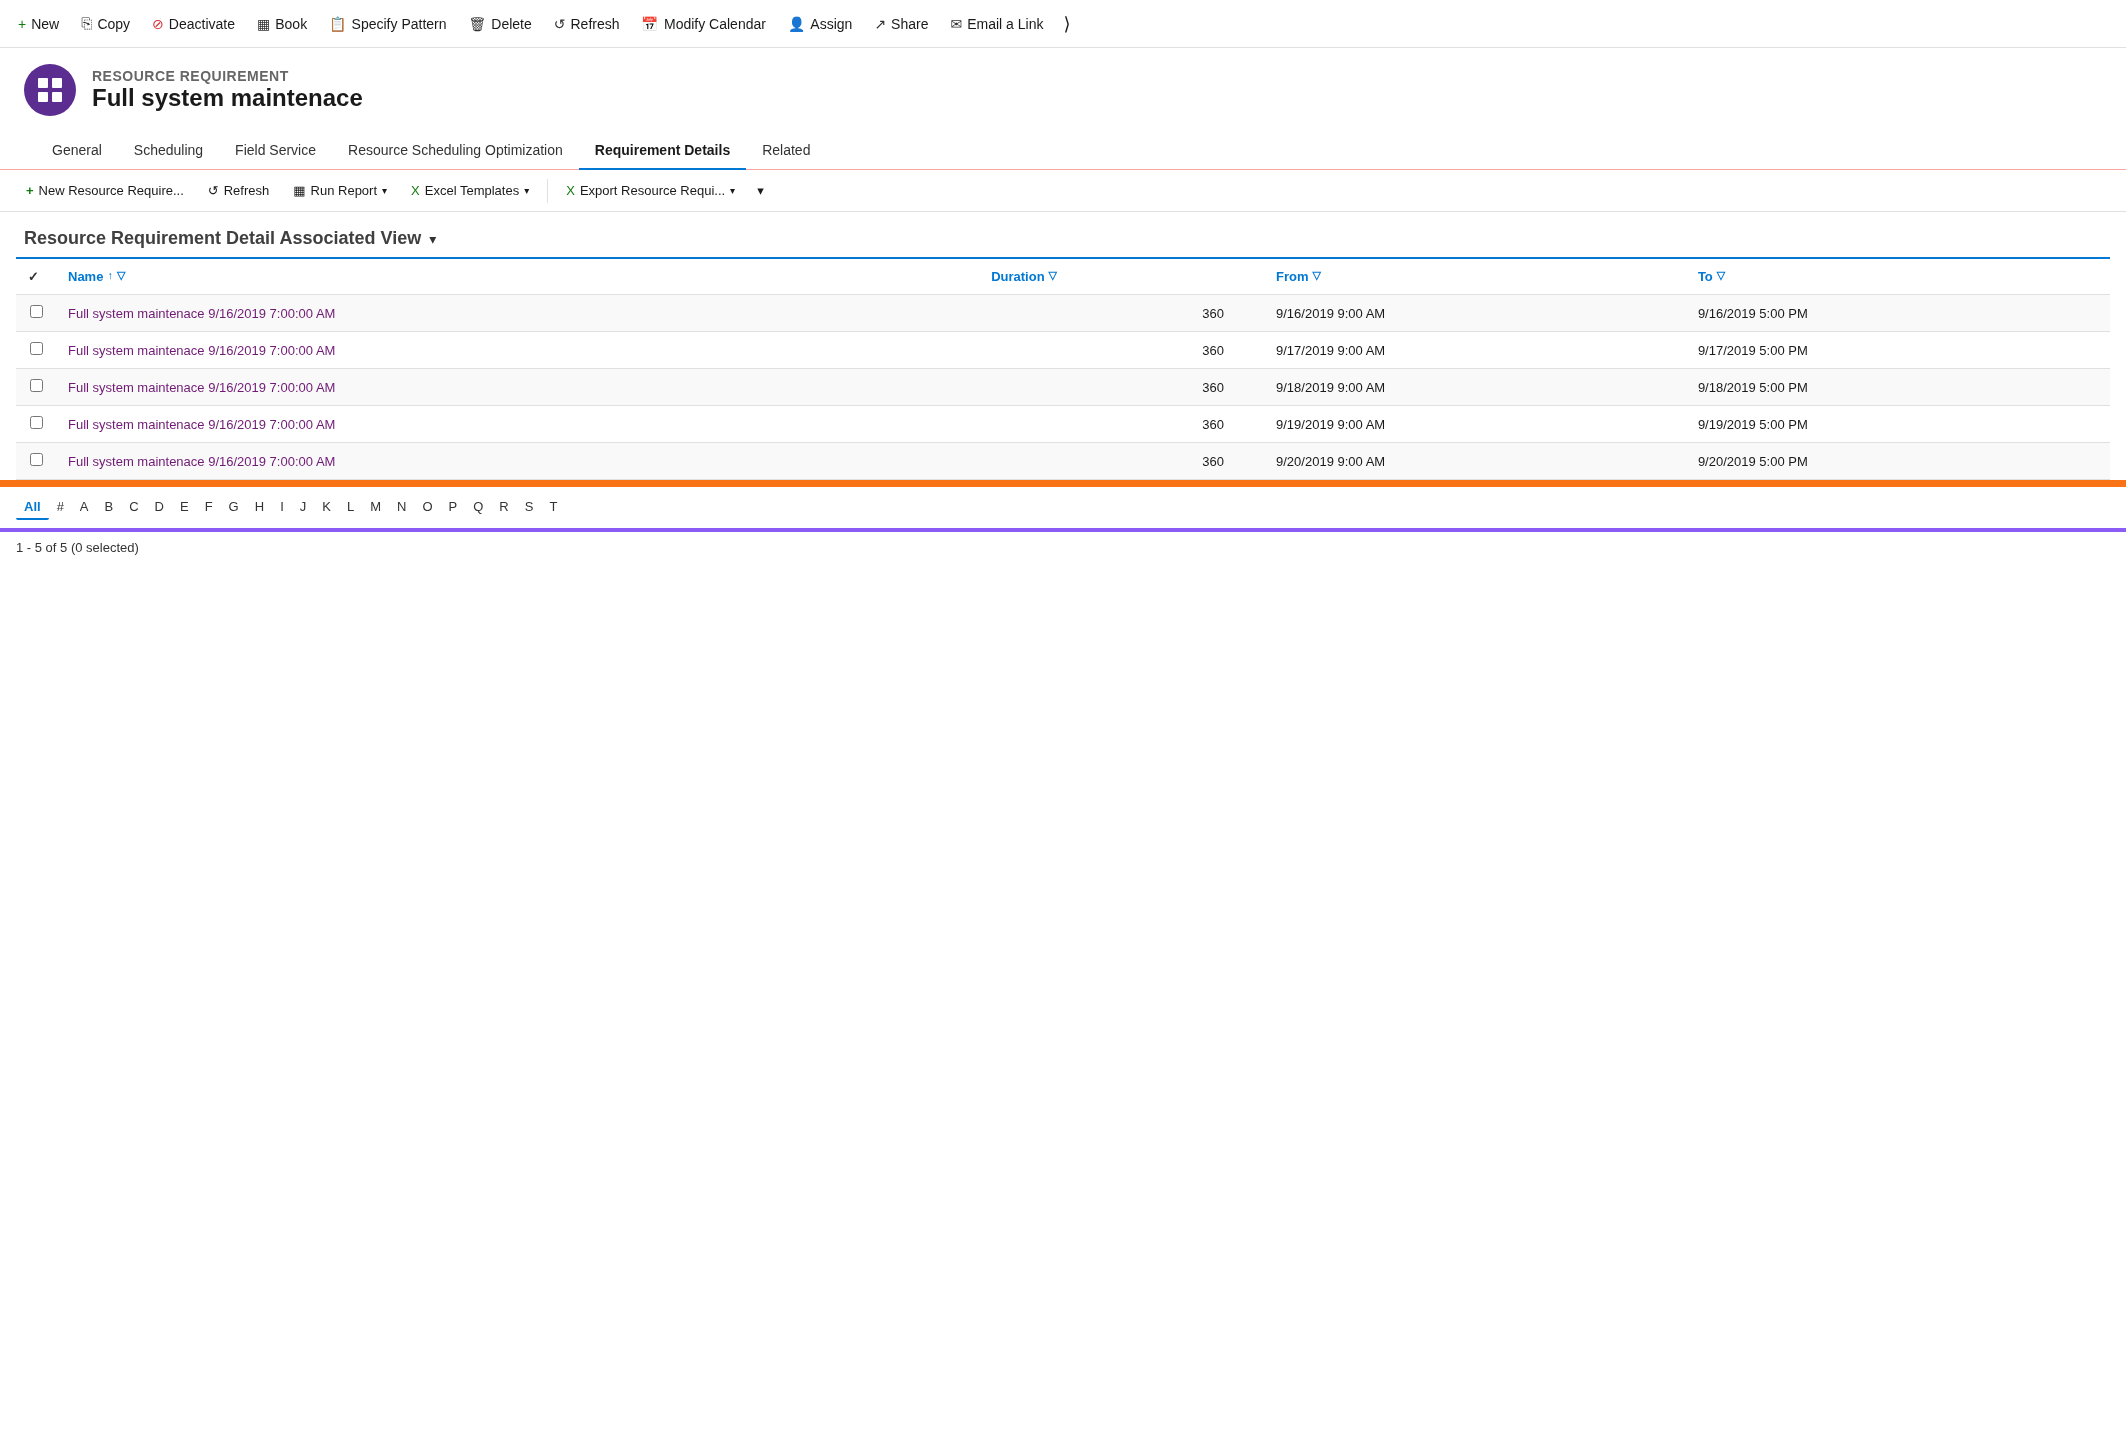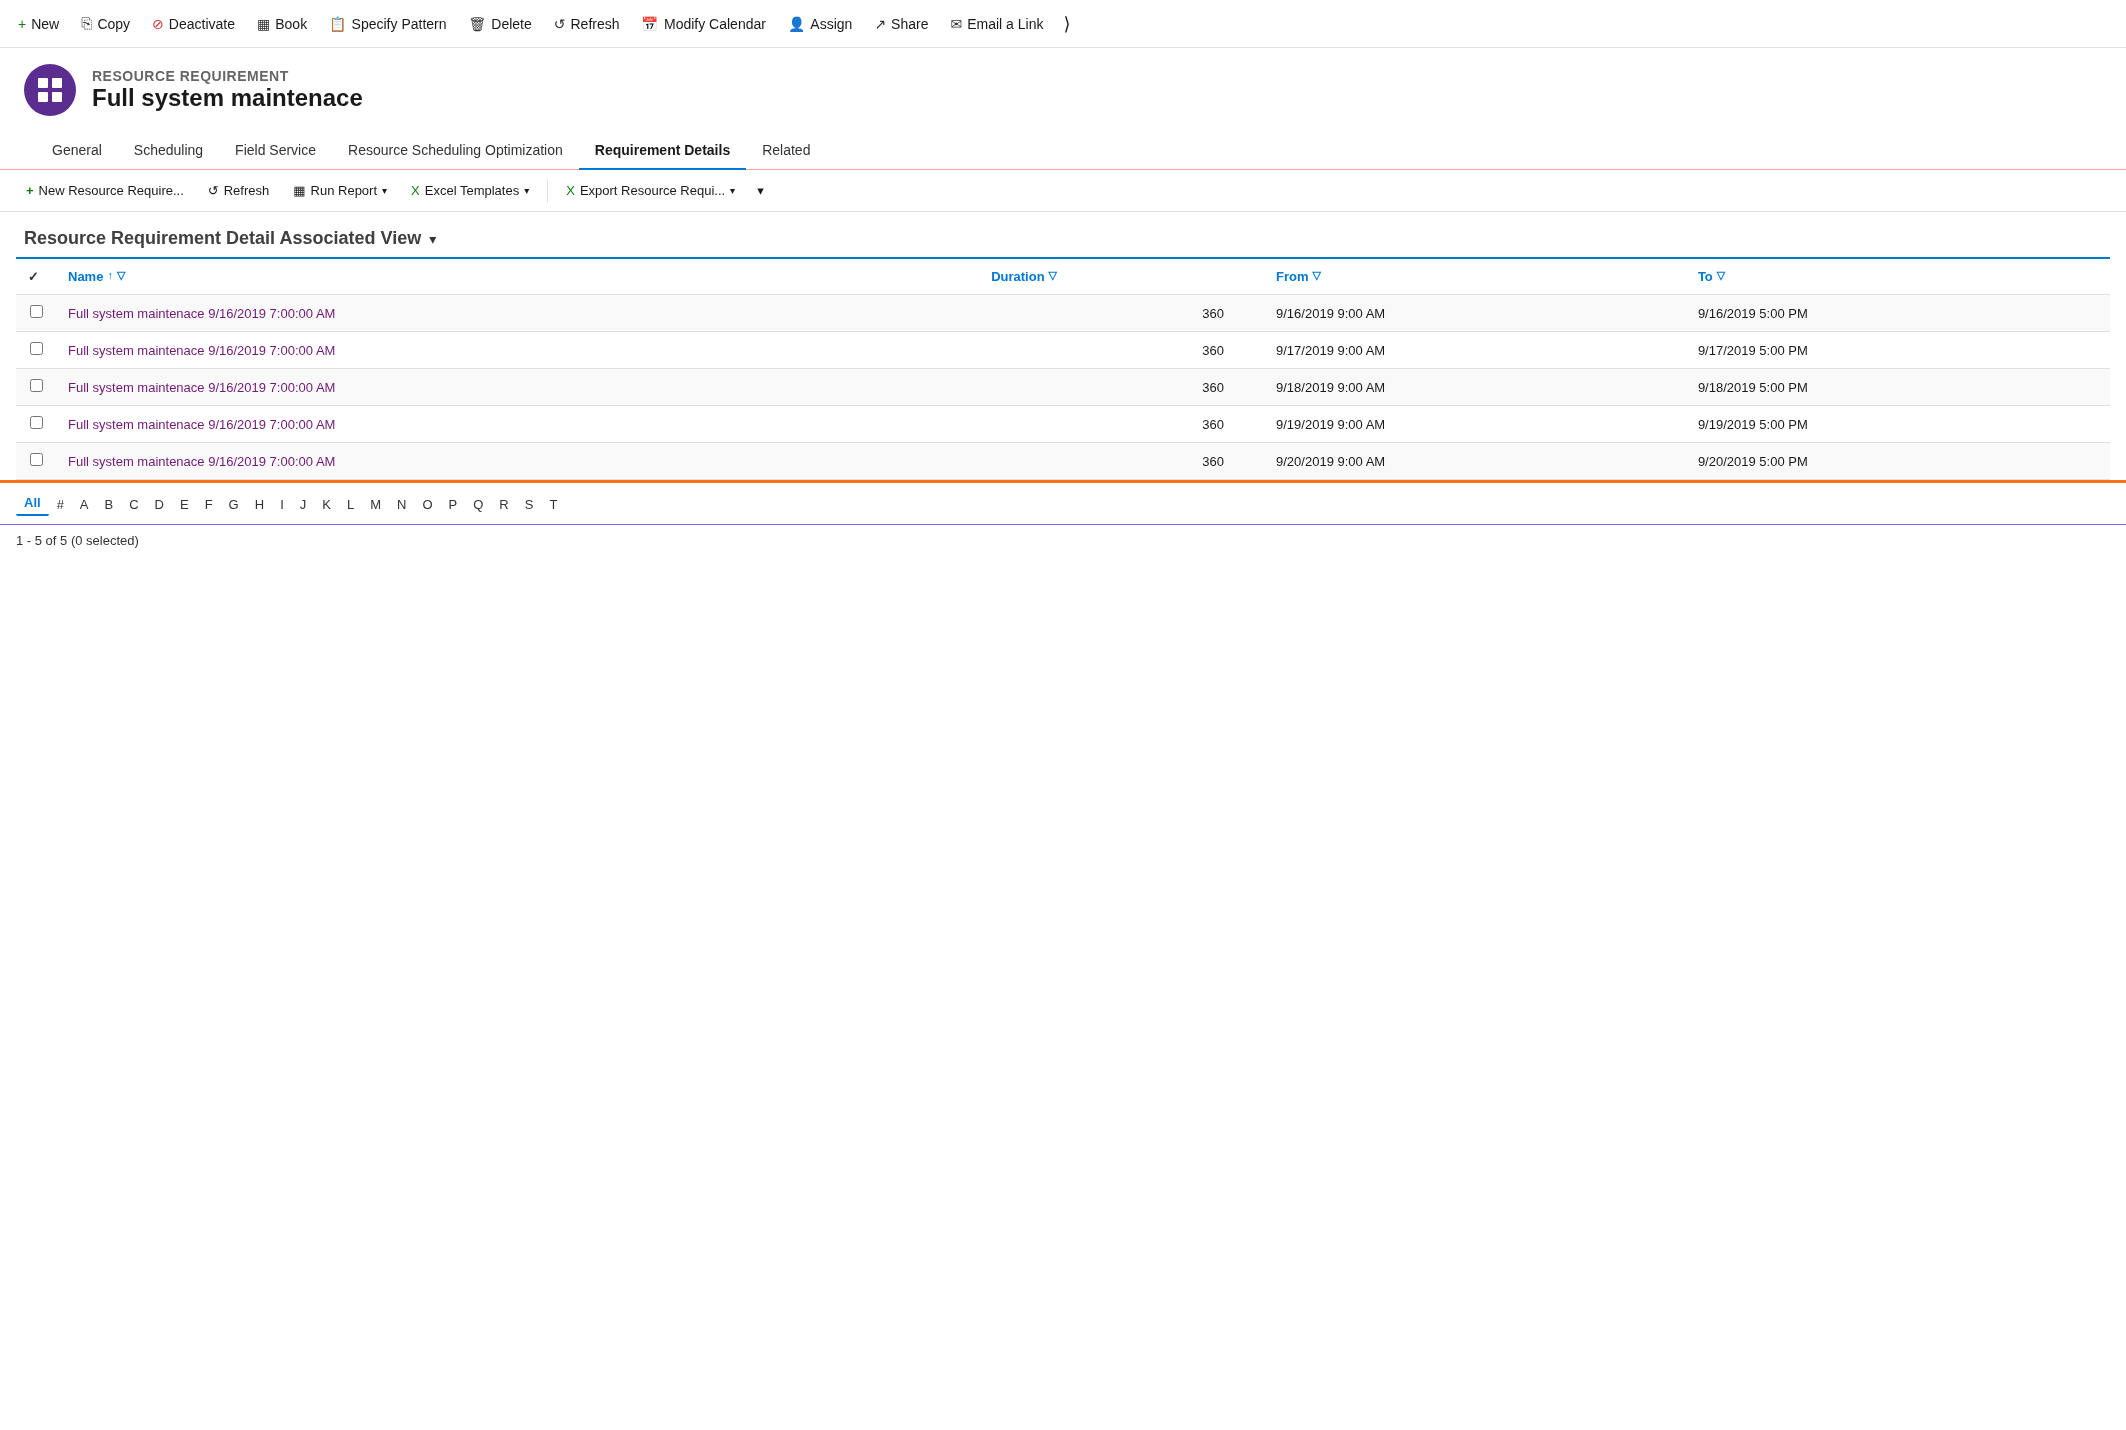--- a/index.html
+++ b/index.html
@@ -171,44 +171,44 @@
     .grid-row td a {
       color: #701a75;
       text-decoration: none;
       cursor: pointer;
     }
     .grid-row td.duration-col { text-align: right; padding-right: 40px; }
 
     
     .pagination-alpha {
       display: flex;
-      align-items: flex-end;
+      align-items: flex-start;
       padding: 8px 16px;
       gap: 0;
-      border-top: 3px solid #f97316;
+      border-top: 7px solid #f97316;
     }
     .alpha-item {
       padding: 4px 8px;
       font-size: 13px;
       cursor: pointer;
       color: #333;
       border-radius: 2px;
     }
     .alpha-item.active {
       color: #0078d4;
       font-weight: 600;
       border-bottom: 2px solid #0078d4;
     }
 
     
     .record-count {
       padding: 8px 16px;
       font-size: 13px;
       color: #333;
-      border-top: 1px solid #8b5cf6;
+      border-top: 4px solid #8b5cf6;
     }
   </style>
 </head>
 <body>
 
 <div class="toolbar">
 
   <button class="toolbar-btn">
     <span class="icon icon-green">+</span>
     <span>New</span>

